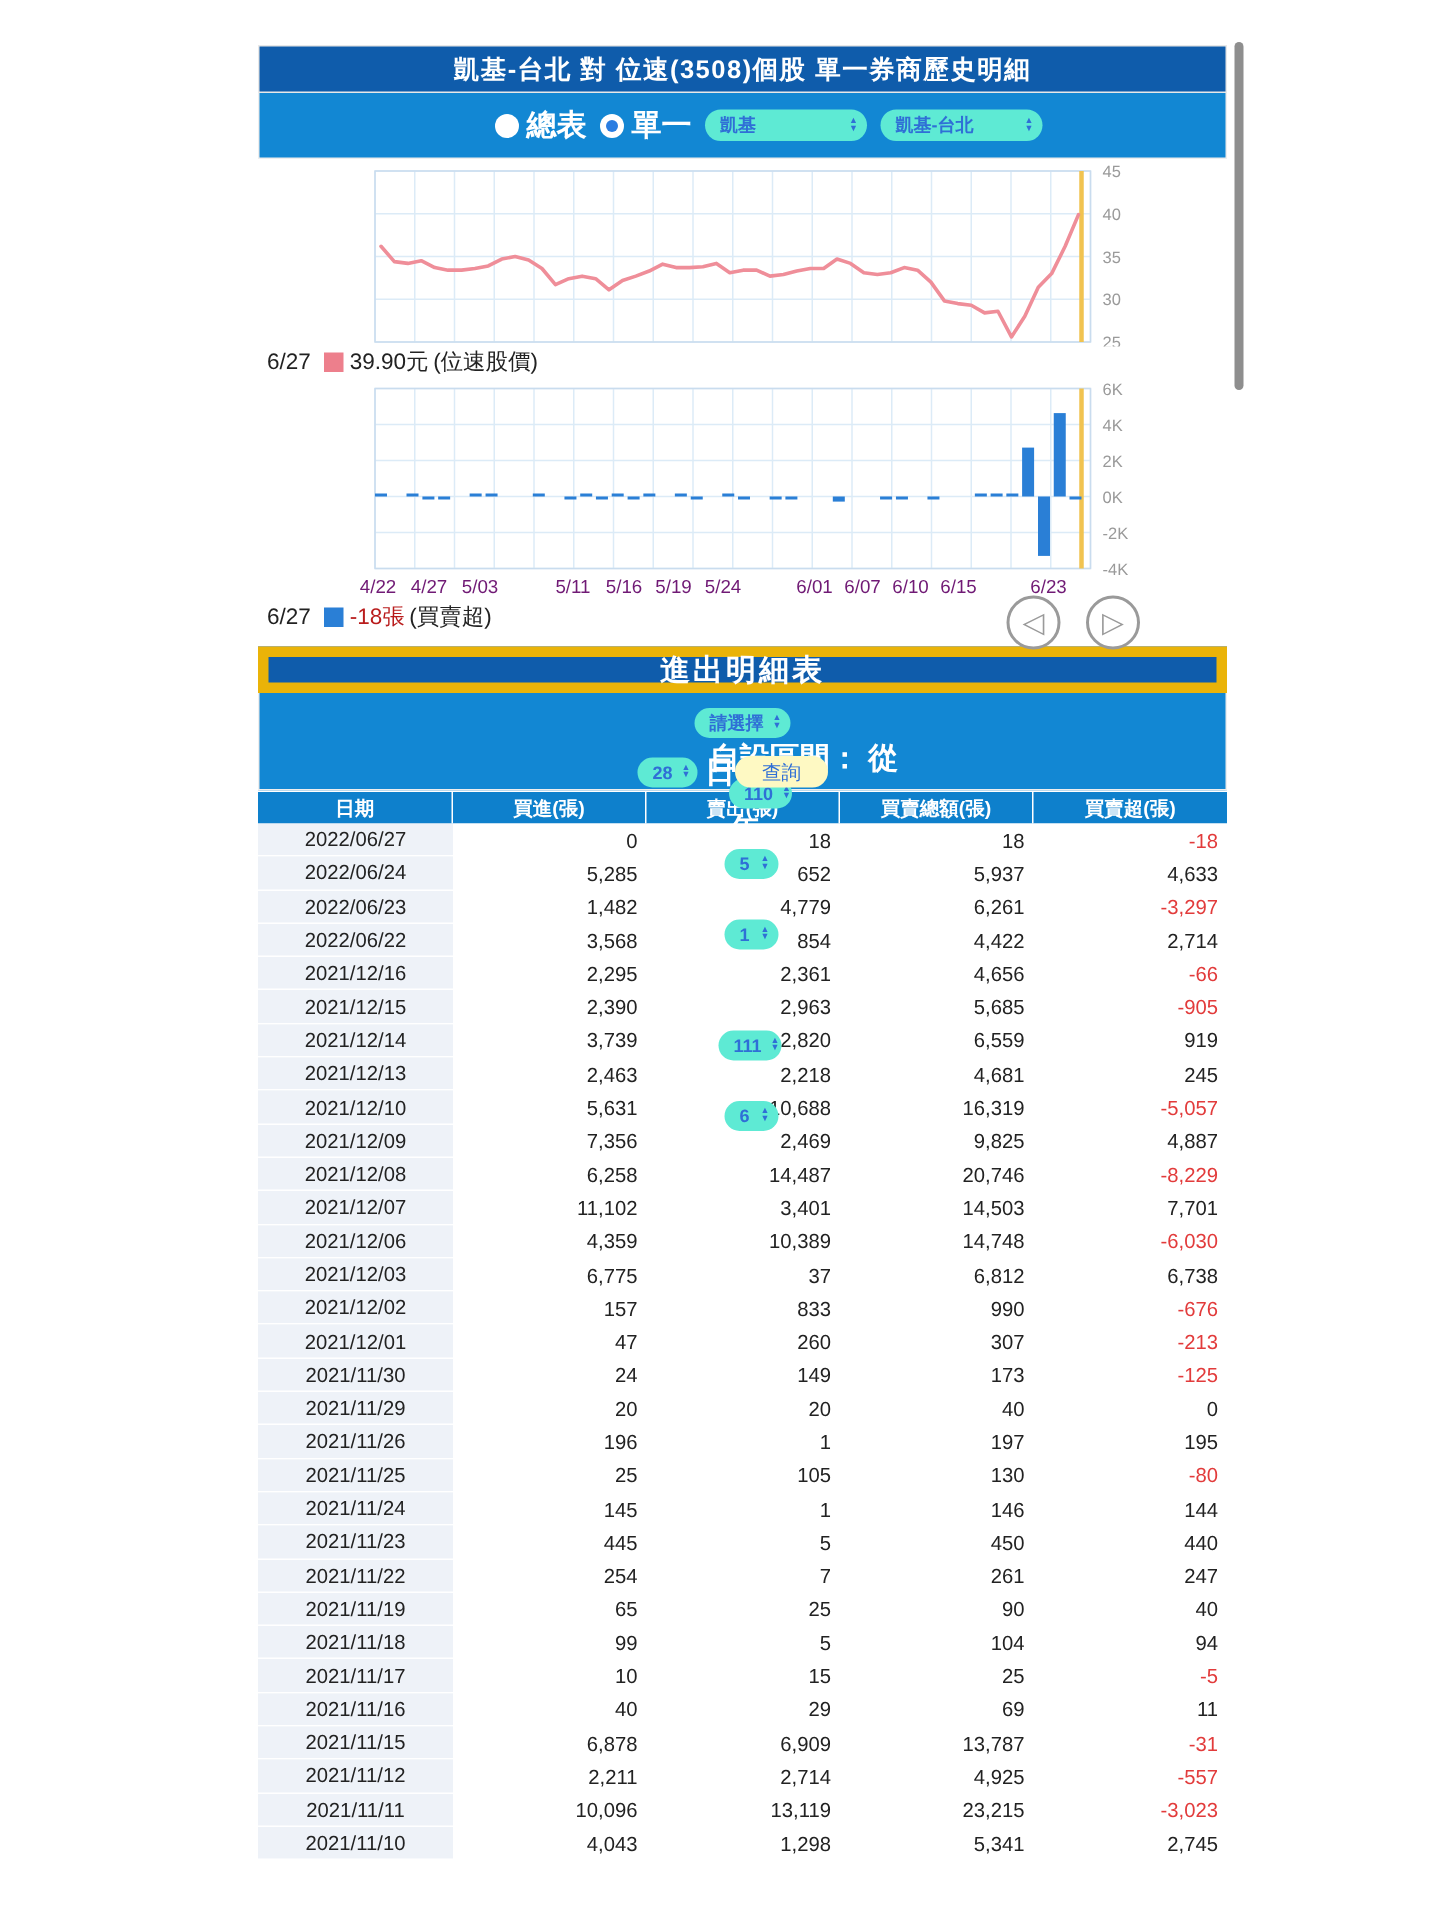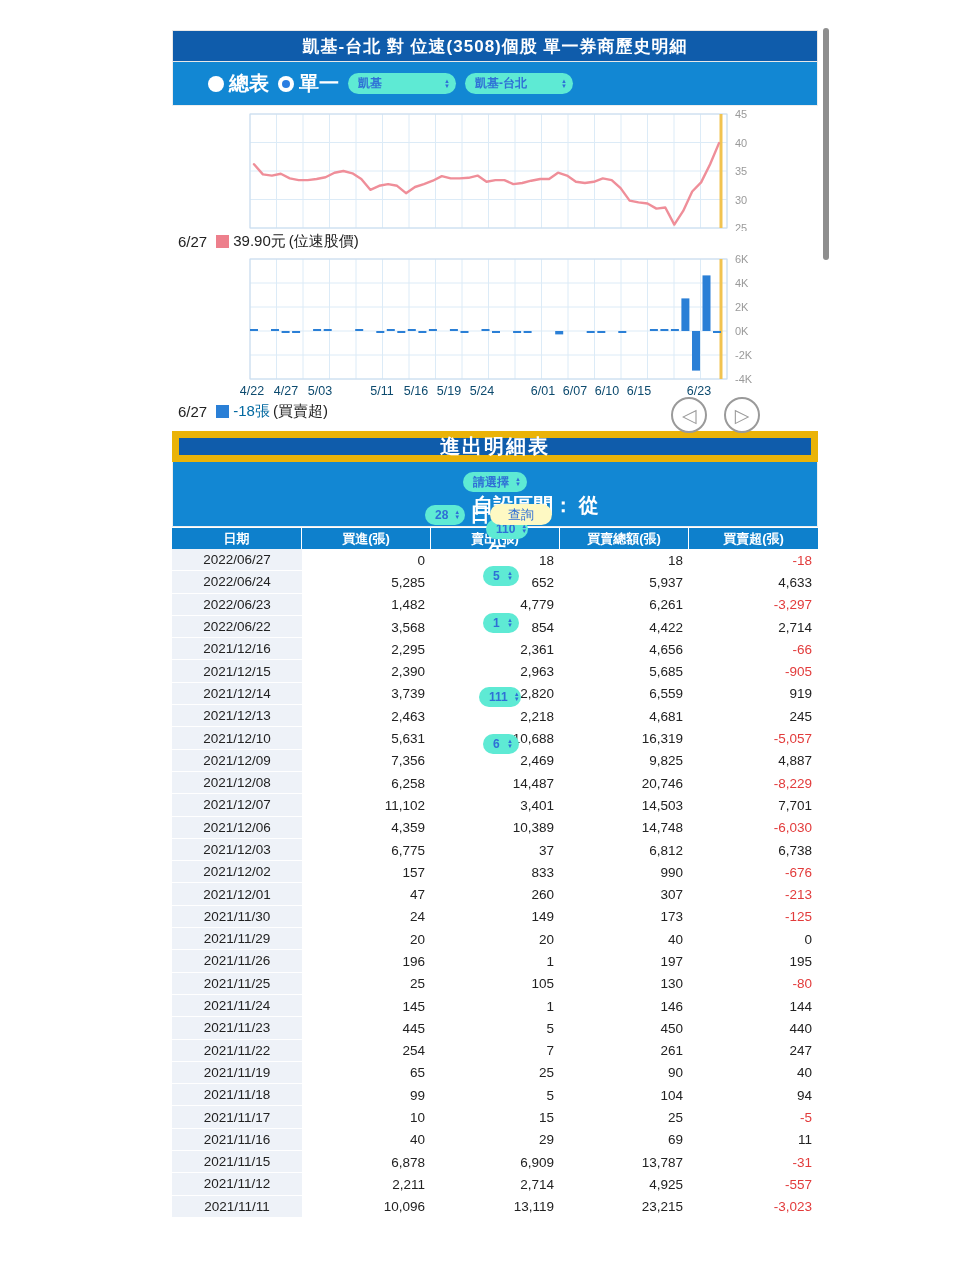--- a/index.html
+++ b/index.html
@@ -6,40 +6,40 @@
   html, body { width: 961px; height: 1280px; background: #ffffff;
     font-family: "Liberation Sans", "DejaVu Sans", sans-serif; }
   .page { position: relative; width: 961px; height: 1280px; overflow: hidden; }
   .content { position: absolute; left: 172px; top: 30px; width: 646px; }
 
   
   .title-bar { height: 32px; background: #0f5cab; border: 1px solid #e8e8e8;
     display: flex; align-items: center; justify-content: center;
     color: #fff; font-size: 17px; font-weight: bold; letter-spacing: 1px; }
   .controls-bar { height: 44px; background: #1287d3; border: 1px solid #eee; border-top: none;
-    display: flex; align-items: center; gap: 9px;
+    display: flex; align-items: center; justify-content: center; gap: 9px;
     color: #fff; font-size: 20px; font-weight: bold; padding-left: 35px; }
   .radio-group { display: flex; align-items: center; gap: 5px; cursor: pointer; }
   .radio-circle { width: 16px; height: 16px; border-radius: 50%; background: #fff;
     display: inline-flex; align-items: center; justify-content: center; }
   .radio-circle .dot { width: 8px; height: 8px; border-radius: 50%; background: #2a7de1; }
   .pill-select { background: #5eead4; border-radius: 11px; height: 21px;
     display: inline-flex; align-items: center; justify-content: space-between;
     color: #2f6fd6; font-size: 12px; font-weight: bold; padding: 0 6px 0 10px; cursor: pointer; }
   .updown { display: inline-flex; flex-direction: column; line-height: 5px;
     font-size: 6px; color: #2f6fd6; margin-left: 6px; }
 
   
   .chart-block { position: relative; }
   .chart-svg { display: block; }
   .caption { font-size: 15px; color: #222; padding-left: 6px; height: 20px;
     display: flex; align-items: center; gap: 3px; }
   .legend-sq { display: inline-block; width: 13px; height: 13px; margin: 0 1px 0 6px; }
-  .cap-red { color: #0369a1; }
-  .x-labels { position: relative; height: 17px; font-size: 12.5px; color: #0c4a6e; }
+  .cap-red { color: #b91c1c; }
+  .x-labels { position: relative; height: 17px; font-size: 12.5px; color: #701a75; }
   .x-labels span { position: absolute; top: 0; width: 40px; text-align: center; }
   .nav-arrows { position: absolute; right: 58px; bottom: -12px; display: flex; gap: 17px; }
   .nav-btn { width: 36px; height: 36px; border: 2px solid #9a9a9a; border-radius: 50%;
     color: #9a9a9a; font-size: 19px; display: flex; align-items: center;
     justify-content: center; background: #fff; cursor: pointer; }
 
   
   .detail-title-bar { height: 31px; background: #0f5cab; border: 7px solid #eab308;
     display: flex; align-items: center; justify-content: center;
     color: #fff; font-size: 20px; font-weight: bold; letter-spacing: 2px; margin-top: 10px; }
@@ -520,18 +520,25 @@
             <div class="num">4,925</div>
             <div class="num neg">-557</div>
           </div>
           <div class="t-row">
             <div class="date">2021/11/11</div>
             <div class="num">10,096</div>
             <div class="num">13,119</div>
             <div class="num">23,215</div>
             <div class="num neg">-3,023</div>
           </div>
+          <div class="t-row">
+            <div class="date">2021/11/10</div>
+            <div class="num">4,043</div>
+            <div class="num">1,298</div>
+            <div class="num">5,341</div>
+            <div class="num">2,745</div>
+          </div>
         </div>
     </div>
   </div>
 
   <div class="scrollbar-thumb"></div>
 </div>
 
 </body></html>

